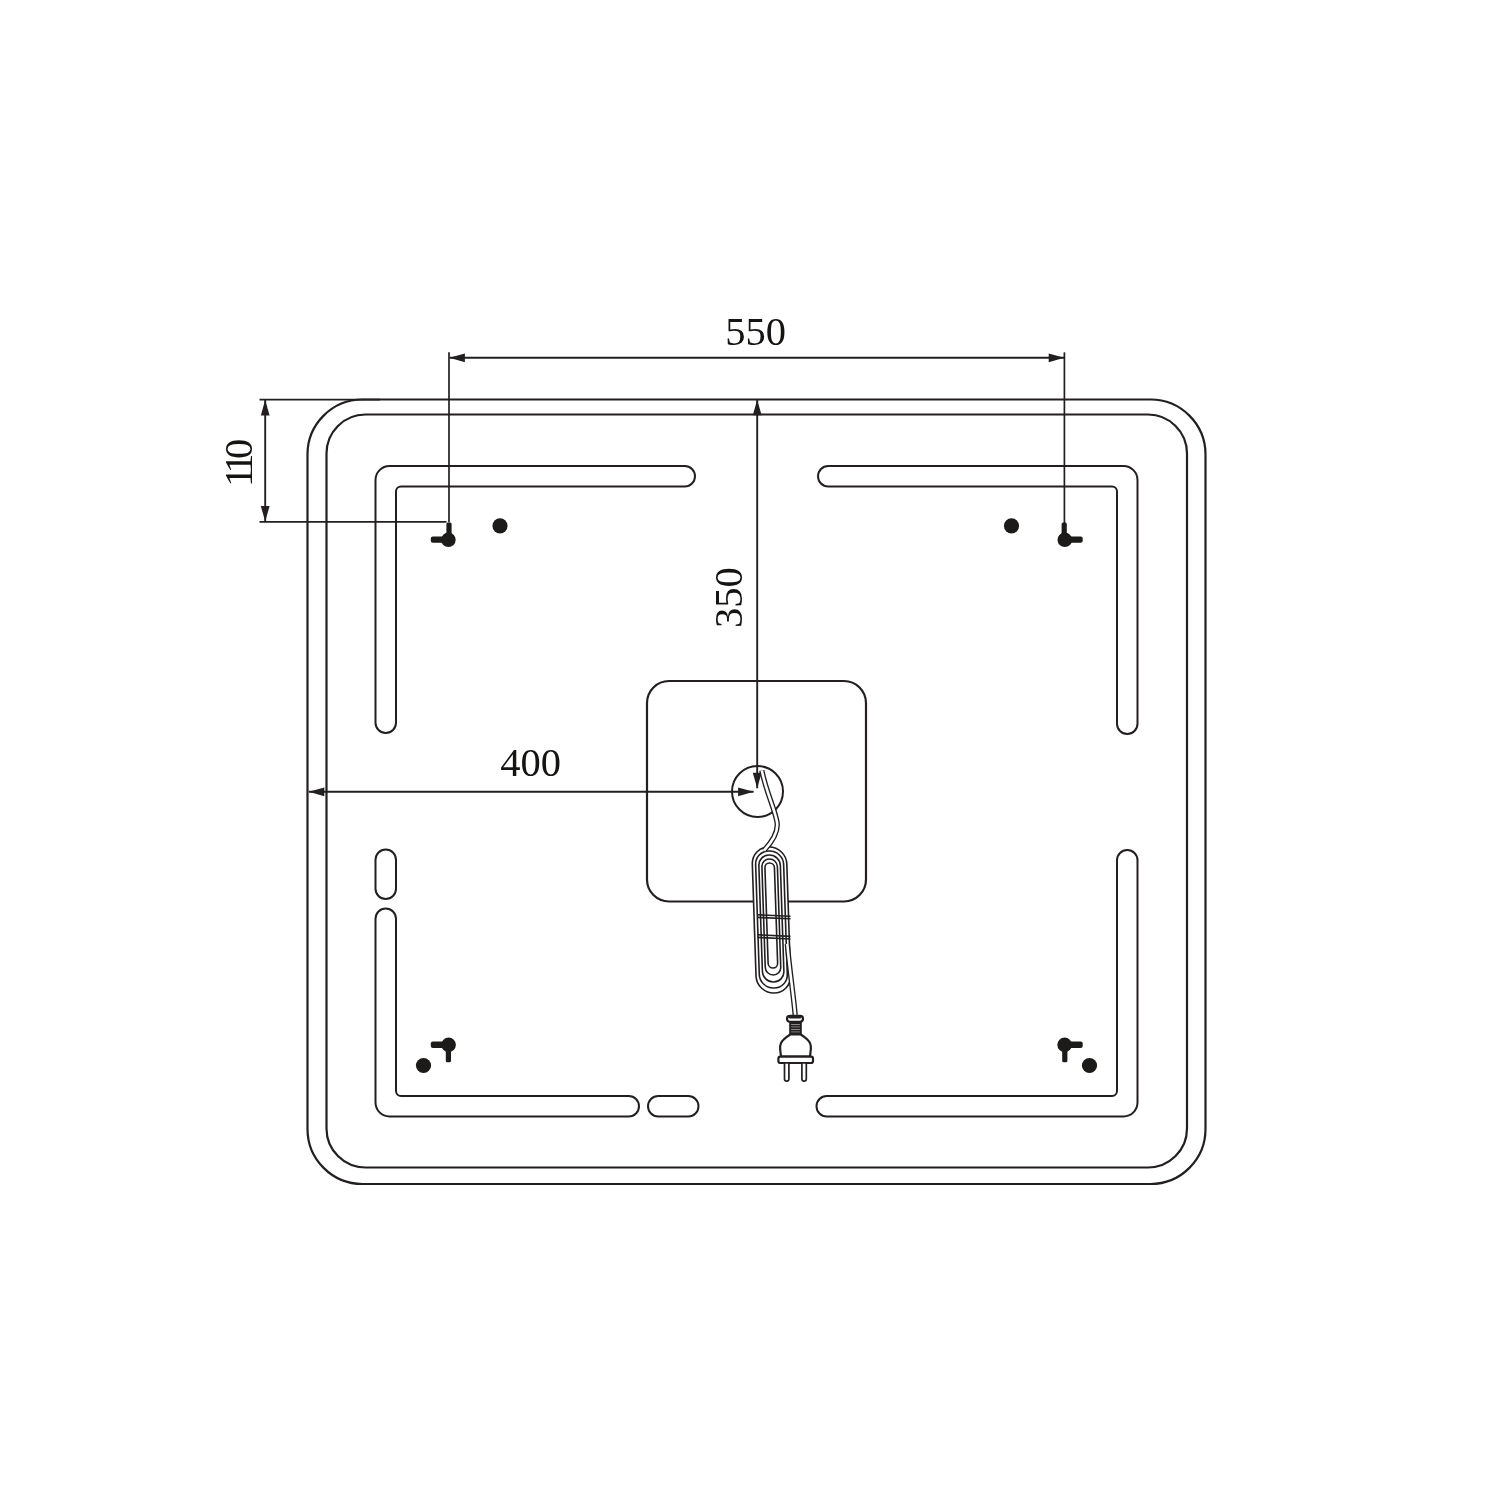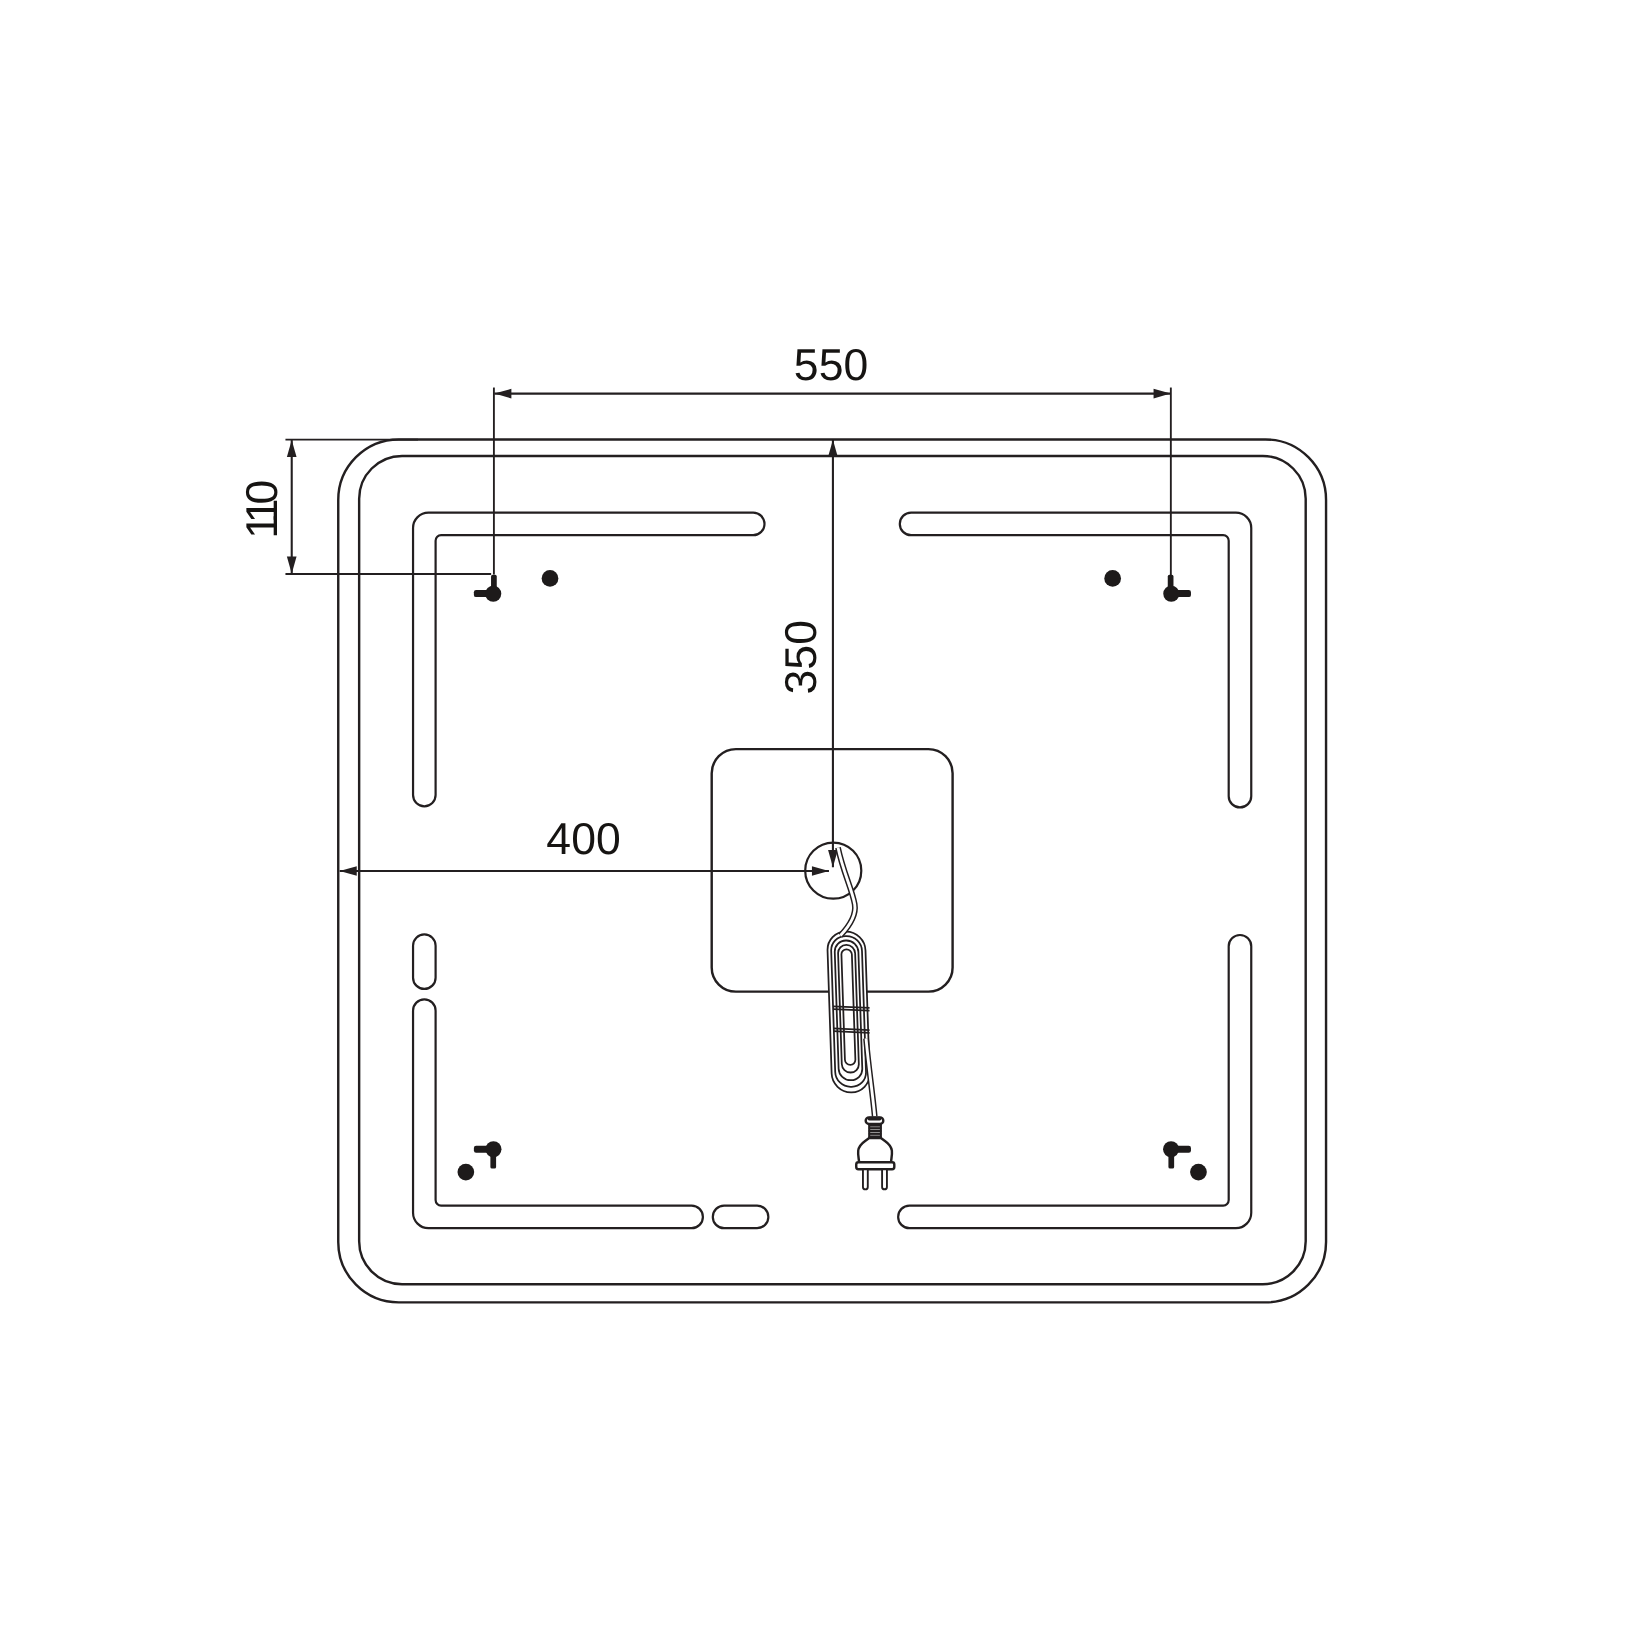--- a/index.html
+++ b/index.html
@@ -1,17 +1,17 @@
 <!DOCTYPE html>
 <html><head>
 <meta charset="utf-8">
 <style>
   html,body{margin:0;padding:0;background:#ffffff;}
   #stage{position:relative;width:1500px;height:1500px;background:#ffffff;
-    font-family:Liberation Sans, sans-serif;}
+    font-family:Liberation Serif, serif;}
   svg{position:absolute;left:0;top:0;}
 </style>
 </head>
 <body>
 
 <div id="stage">
 <svg width="1500" height="1500" viewBox="0 0 1500 1500">
 
   <rect x="307.5" y="399.5" width="898" height="784.5" rx="55" ry="55" fill="none" stroke="#231f20" stroke-width="2.2"></rect>
 

